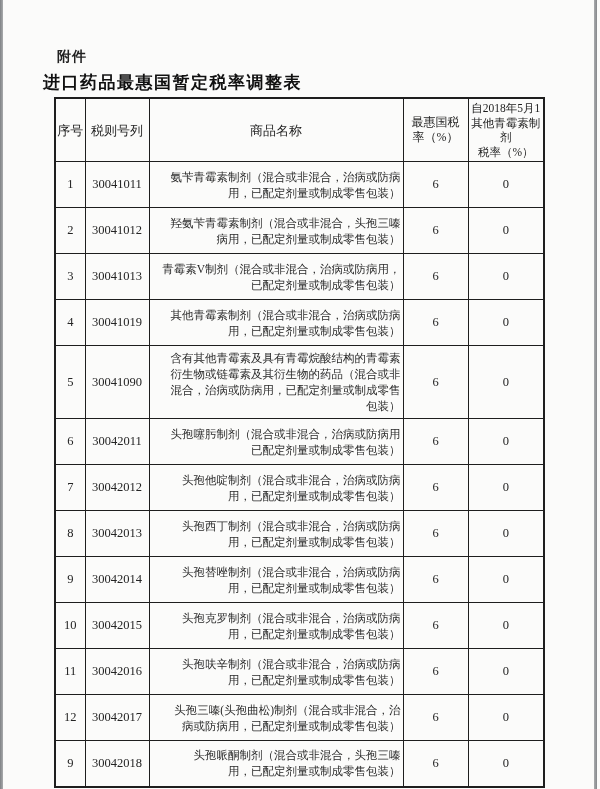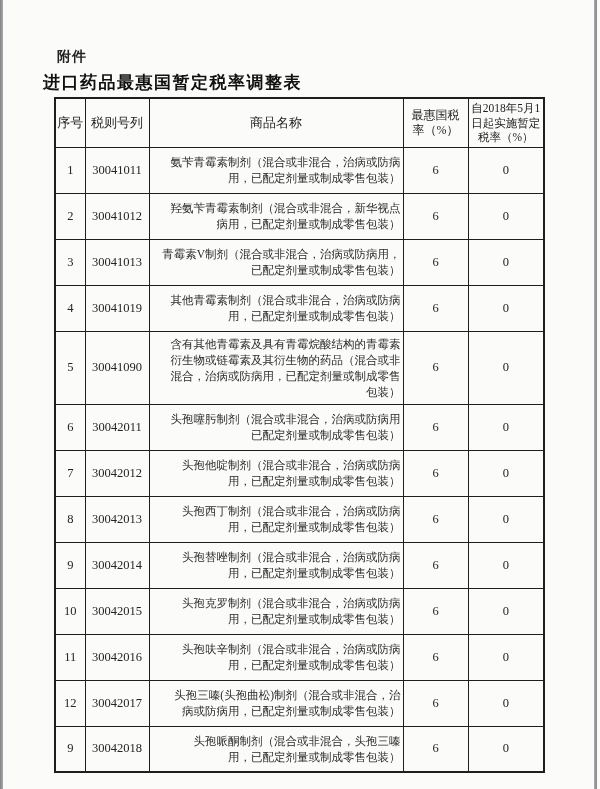--- a/index.html
+++ b/index.html
@@ -127,37 +127,37 @@
       <col style="width:76px">
     </colgroup>
     <thead>
       <tr>
         <th>序号</th>
         <th>税则号列</th>
         <th>商品名称</th>
         <th class="h-mfn">最惠国税
 率（%）</th>
         <th class="h-prov">自2018年5月1
-日起实施暂定
+其他青霉素制剂
 税率（%）</th>
       </tr>
     </thead>
     <tbody>
         <tr>
       <td>1</td>
       <td>30041011</td>
       <td class="cell-name">氨苄青霉素制剂（混合或非混合，治病或防病
 用，已配定剂量或制成零售包装）</td>
       <td>6</td>
       <td>0</td>
     </tr>
         <tr>
       <td>2</td>
       <td>30041012</td>
-      <td class="cell-name">羟氨苄青霉素制剂（混合或非混合，新华视点
+      <td class="cell-name">羟氨苄青霉素制剂（混合或非混合，头孢三嗪
 病用，已配定剂量或制成零售包装）</td>
       <td>6</td>
       <td>0</td>
     </tr>
         <tr>
       <td>3</td>
       <td>30041013</td>
       <td class="cell-name">青霉素V制剂（混合或非混合，治病或防病用，
 已配定剂量或制成零售包装）</td>
       <td>6</td>

